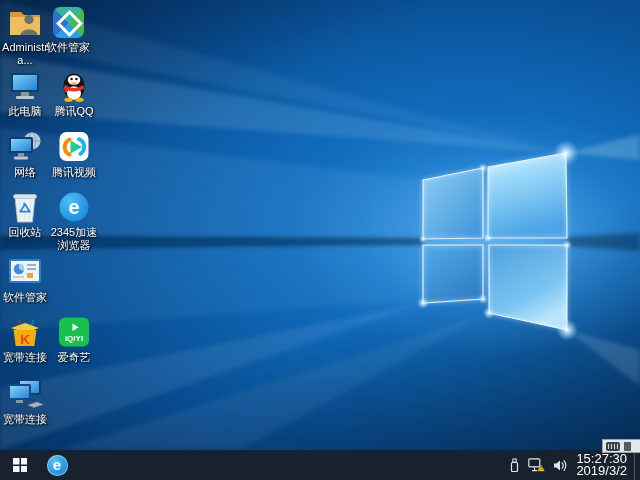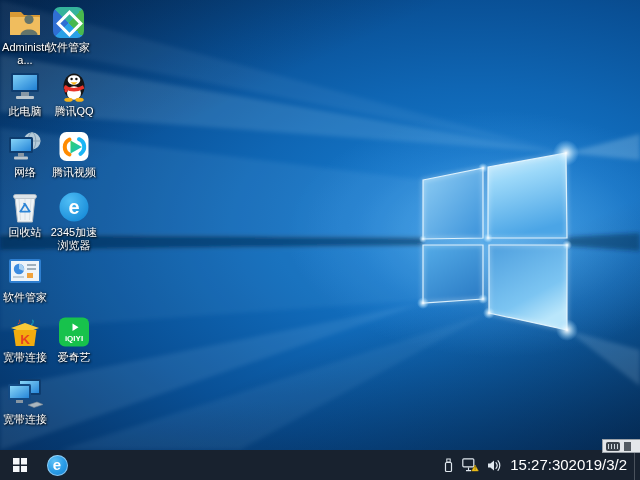--- a/index.html
+++ b/index.html
@@ -37,22 +37,22 @@
                linear-gradient(#f4f7fa,#f4f7fa) 0 7.5px/6.5px 6.5px no-repeat,
                linear-gradient(#f4f7fa,#f4f7fa) 7.5px 7.5px/6.5px 6.5px no-repeat;}
   .pinned-e{width:34px;}
   .ecirc{width:21px;height:21px;border-radius:50%;
     background:radial-gradient(circle at 35% 30%, #5fc2f7 0%, #2e9fe8 45%, #0f7fd2 100%);
     box-shadow:0 0 0 1px rgba(255,255,255,.45) inset;
     display:flex;align-items:center;justify-content:center;}
   .ecirc span{color:#fff;font-weight:bold;font-size:15px;line-height:15px;transform:translateY(-1px);}
   .tray{position:absolute;right:0;top:0;height:30px;display:flex;align-items:center;}
   .tray-ico{margin:0 4px;display:flex;align-items:center;justify-content:center;height:30px;}
-  .clock{margin:0 7px 0 5px;display:flex;flex-direction:row;align-items:flex-end;justify-content:space-between;
-         color:#fff;font-size:15px;line-height:12px;white-space:nowrap;}
+  .clock{margin:0 7px 0 5px;display:flex;flex-direction:column;align-items:flex-end;justify-content:space-between;
+         color:#fff;font-size:13px;line-height:12px;white-space:nowrap;}
   .show-desktop{width:5px;height:30px;border-left:1px solid rgba(255,255,255,.22);}
 
   
   .ime{position:absolute;right:-4px;bottom:27px;width:42px;height:14px;background:#e4e7ea;
        border:1px solid #9aa1a8;display:flex;align-items:center;gap:4px;padding:0 3px;box-sizing:border-box;}
   .kbd{width:14px;height:9px;background:#3c434b;border-radius:2px;position:relative;}
   .kbd:after{content:"";position:absolute;left:2px;top:2px;width:10px;height:5px;
        background:repeating-linear-gradient(90deg,#cfd6dc 0 1px,transparent 1px 3px);}
   .ime-menu{width:7px;height:9px;background:#555c63;}
 </style>

